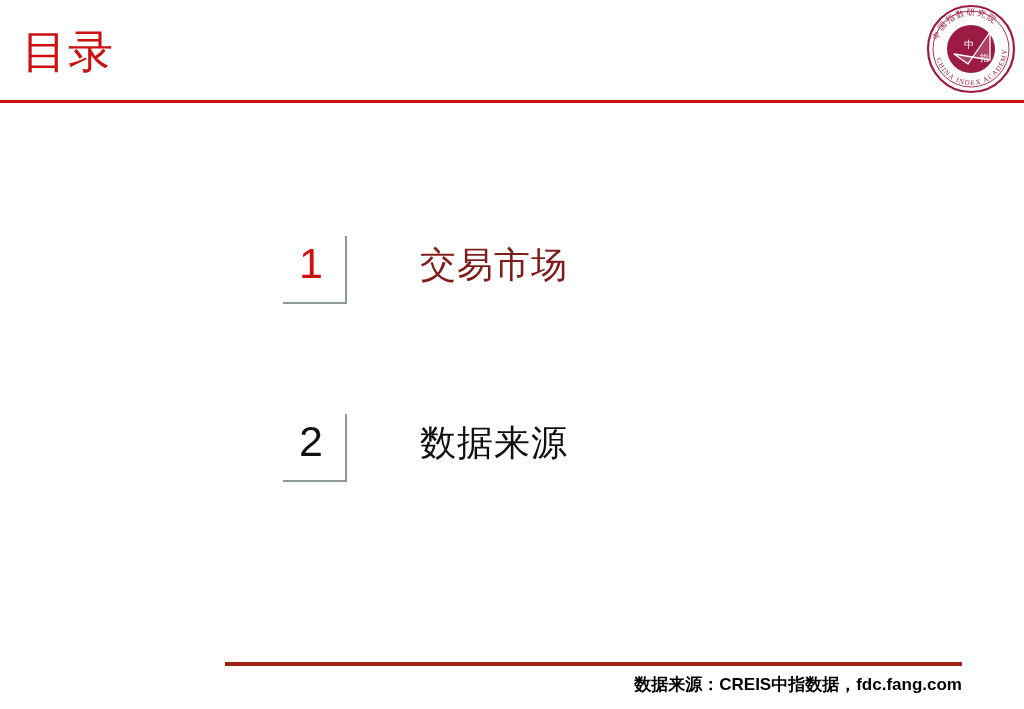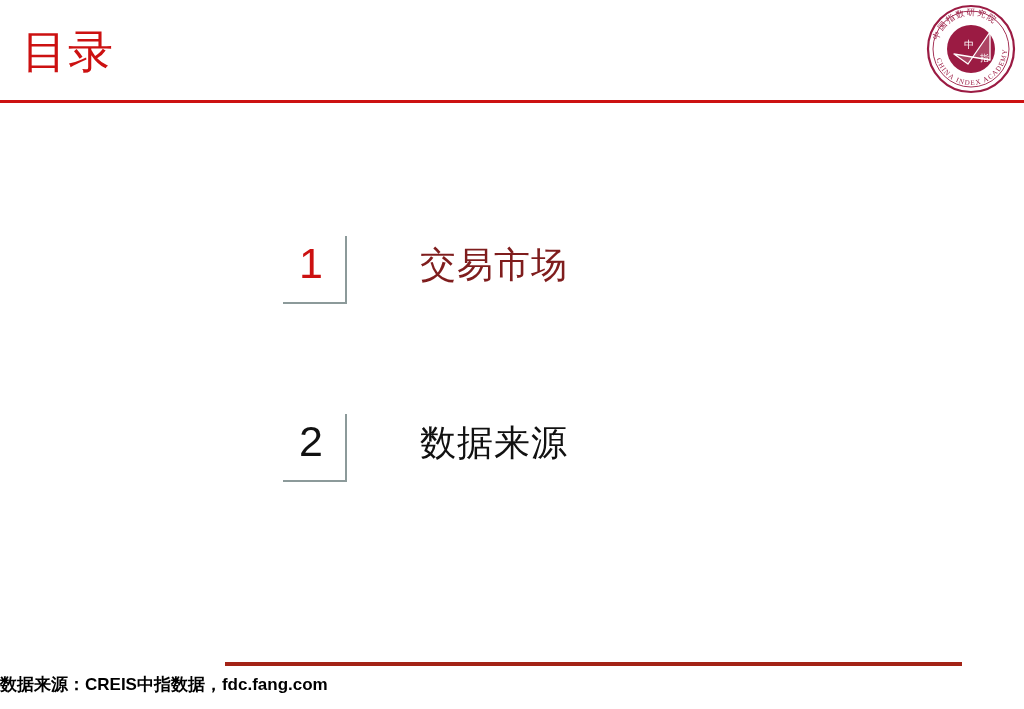--- a/index.html
+++ b/index.html
@@ -128,20 +128,21 @@
     top: 18px;
     width: 737px;
     height: 4px;
     background: #A32316;
   }
   .footer-source {
     position: absolute;
     left: 0;
     top: 28px;
     width: 962px;
+    text-align: right;
     font-size: 17px;
     line-height: 26px;
     font-weight: bold;
     color: #000000;
     white-space: nowrap;
   }
 </style>
 </head>
 <body>
 

